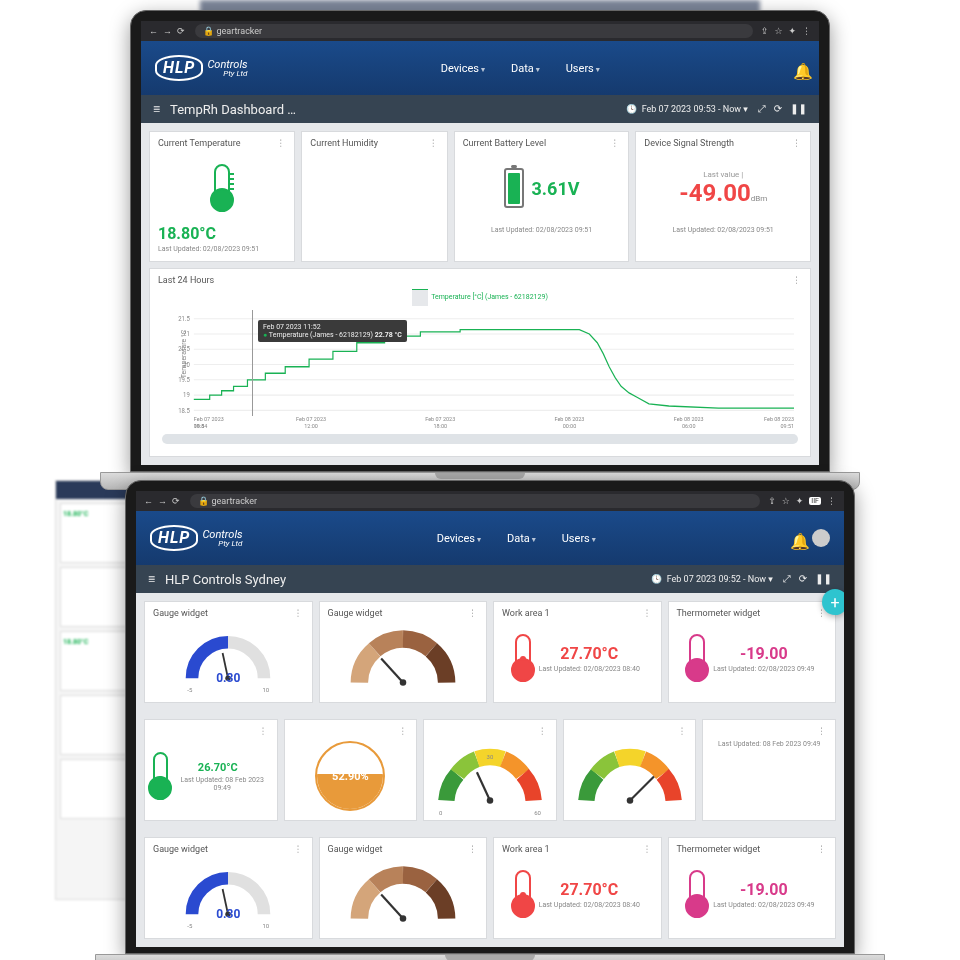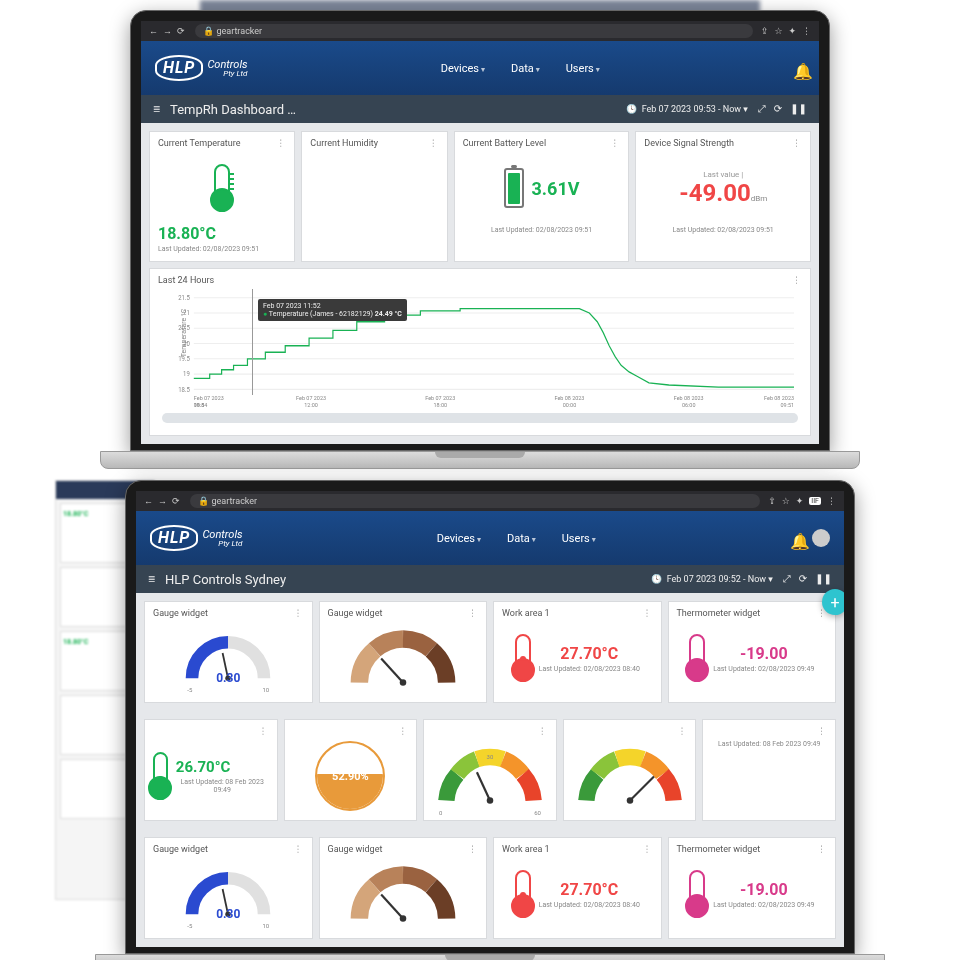--- a/index.html
+++ b/index.html
@@ -228,20 +228,21 @@
             <div><span class="val" style="color:#f04646;font-size:24px;">-49.00</span><span style="font-size:8px;color:#888;">dBm</span></div>
           </div>
           <div class="sub">Last Updated: 02/08/2023 09:51</div>
         </div>
 
         <div class="card chart-card">
           <div class="hd">
               <span>Last 24 Hours</span>
               <span class="dots">⋮</span>
             </div>
+          <div class="legend"><span class="dash"></span><span>Temperature [°C] (James - 62182129)</span></div>
           <div class="chart-area">
             <span class="ylab">Temperature °C</span>
             <svg viewBox="0 0 640 110" preserveAspectRatio="none">
               <g class="ygrid">
                 <line x1="32" x2="636" y1="8" y2="8" stroke="#eee"></line>
                   <text x="28" y="10" text-anchor="end">21.5</text>
                 <line x1="32" x2="636" y1="22" y2="22" stroke="#eee"></line>
                   <text x="28" y="24" text-anchor="end">21</text>
                 <line x1="32" x2="636" y1="36" y2="36" stroke="#eee"></line>
                   <text x="28" y="38" text-anchor="end">20.5</text>
@@ -267,21 +268,21 @@
                   <text x="410" y="108" text-anchor="middle">00:00</text>
                 <text x="530" y="102" text-anchor="middle">Feb 08 2023</text>
                   <text x="530" y="108" text-anchor="middle">06:00</text>
                 <text x="636" y="102" text-anchor="end">Feb 08 2023</text>
                   <text x="636" y="108" text-anchor="end">09:51</text>
               </g>
             </svg>
             <div class="scrub" style="left:90px;"></div>
             <div class="tooltip" style="left:96px;top:10px;">
               <div>Feb 07 2023 11:52</div>
-              <div><span class="g">●</span> <span>Temperature (James - 62182129) </span><b>24.49 °C</b></div>
+              <div><span class="g">●</span> <span>Temperature (James - 62182129) </span><b>22.78 °C</b></div>
             </div>
           </div>
           <div class="scroll-ind"></div>
         </div>
       </div>
     </div>
   </div>
   <div class="base"></div>
 </div>
 
@@ -416,21 +417,21 @@
         <div class="card">
           <div class="hd">
                 <span></span>
                 <span class="dots">⋮</span>
               </div>
           <div class="body">
             <div class="thermo green">
                   <div class="fill" style="height:50%;"></div>
                 </div>
             <div>
-                  <div class="val" style="color:#19b254;font-size:15px;">26.70°C</div>
+                  <div class="val" style="color:#19b254;font-size:11px;margin-left:22px;">26.70°C</div>
                   <div class="sub">Last Updated: 08 Feb 2023 09:49</div>
                 </div>
           </div>
         </div>
         <div class="card">
           <div class="hd">
                 <span></span>
                 <span class="dots">⋮</span>
               </div>
           <div class="body">

